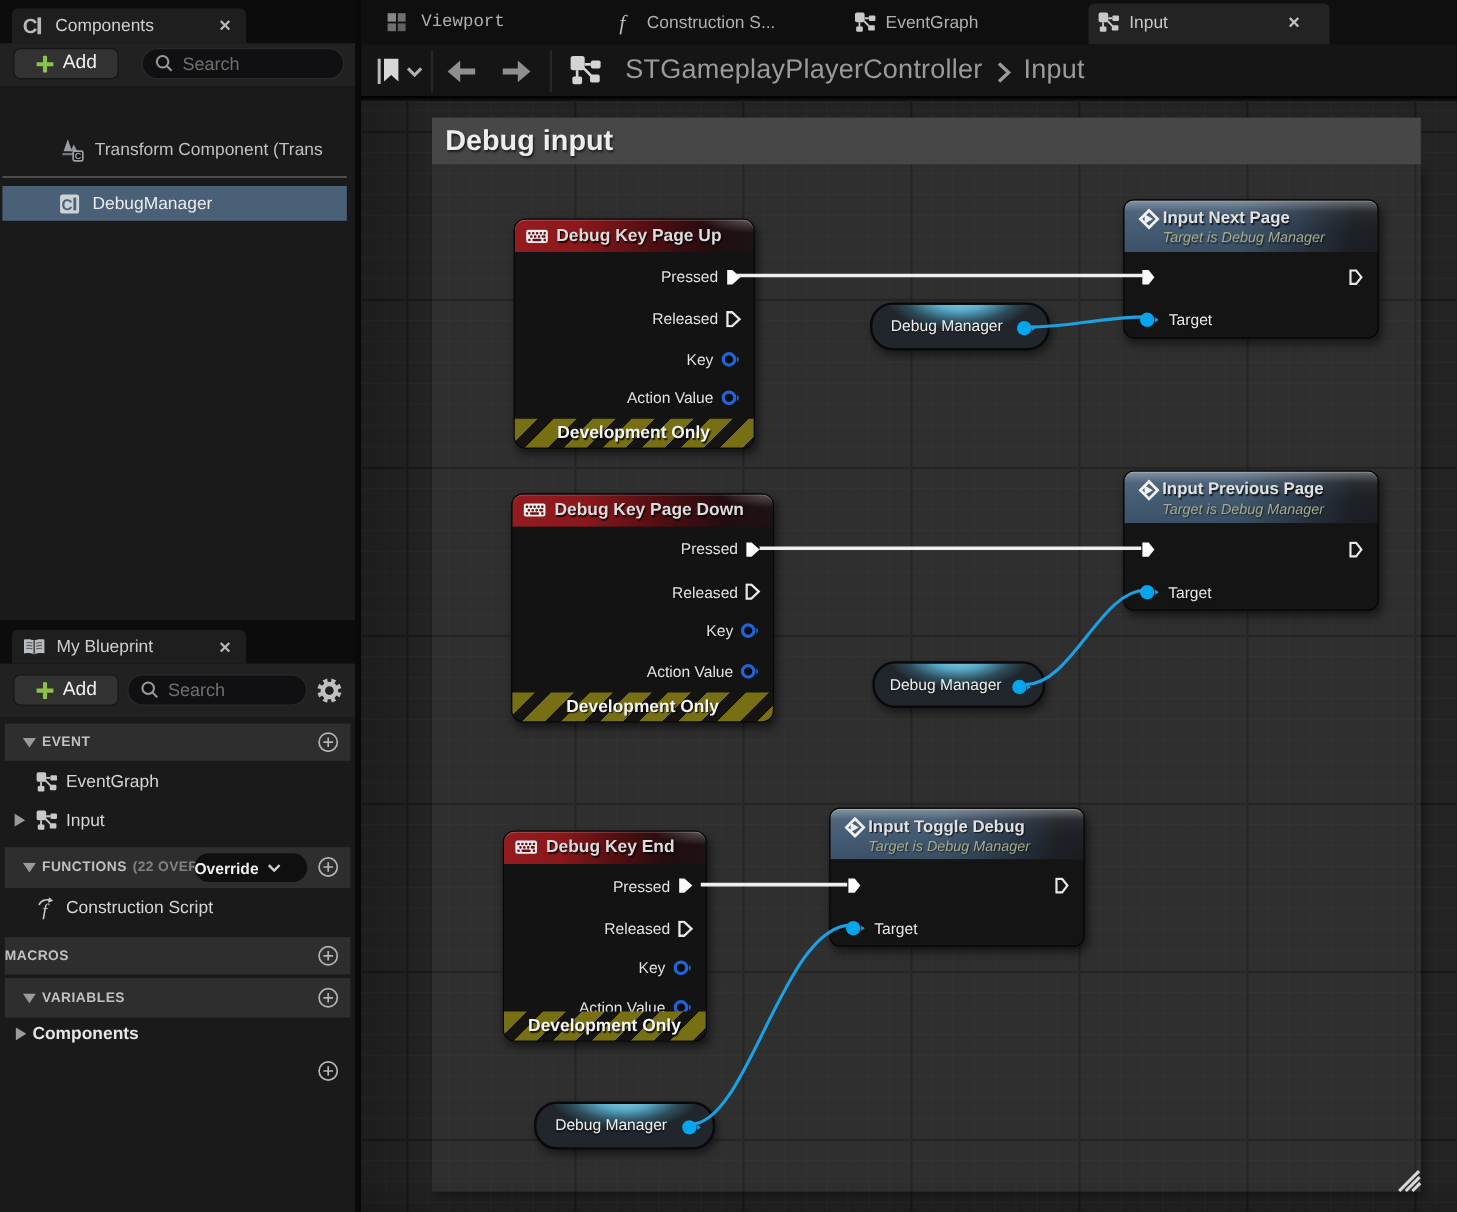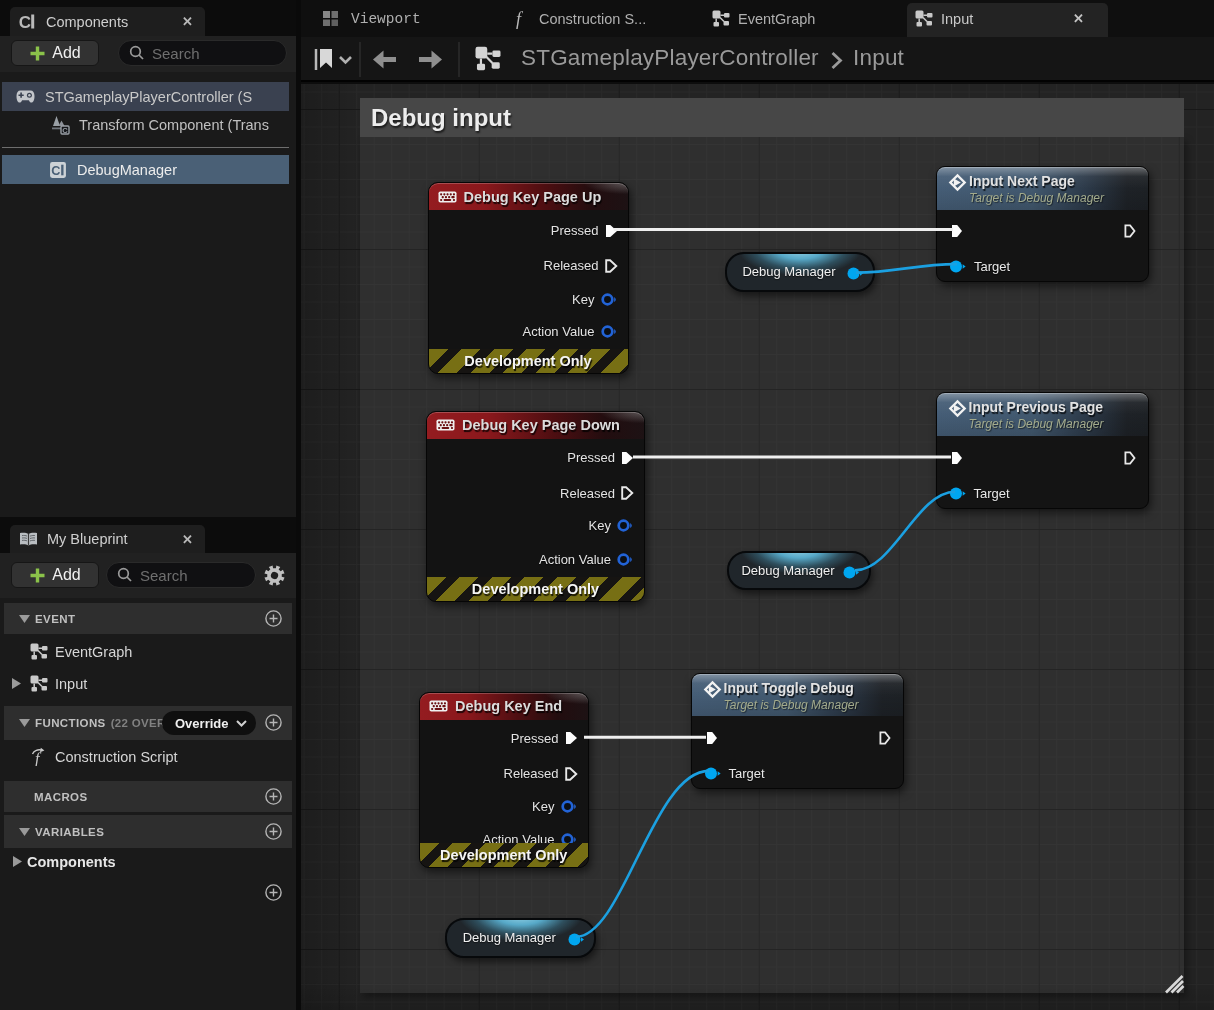--- a/index.html
+++ b/index.html
@@ -83,29 +83,20 @@
         </svg>Add
     </div>
     <div class="search" style="left:118px;top:40px;width:169px;">
       <svg width="16" height="16" viewBox="0 0 16 16" style="margin-left:10px">
           <circle cx="6.5" cy="6.5" r="4.8" fill="none" stroke="#9a9a9a" stroke-width="1.7"></circle>
           <line x1="10" y1="10" x2="14" y2="14" stroke="#9a9a9a" stroke-width="1.7"></line>
         </svg>
       <span style="margin-left:7px">Search</span>
     </div>
     <div style="position:absolute;left:0;top:72px;width:296px;height:445px;background:#1a1a1a;"></div>
-    <div class="trow" style="left:2px;top:82px;width:287px;height:29px;background:#3a4150;">
-      <svg width="19" height="13" viewBox="0 0 19 13" style="margin-left:14px">
-          <path d="M4.5.5h10c2.5 0 4 2 4 5.5 0 4-1.2 6.5-3 6.5-1.2 0-2-.8-2.6-2.3h-6.8C5.5 11.7 4.7 12.5 3.5 12.5c-1.8 0-3-2.5-3-6.5C.5 2.5 2 .5 4.5.5z" fill="#c3c6cb"></path>
-          <path d="M4.3 2.6h1.6v1.8h1.8V6H5.9v1.8H4.3V6H2.5V4.4h1.8z" fill="#3a4150"></path>
-          <circle cx="13.4" cy="5.2" r="2.5" fill="#3a4150"></circle>
-          <circle cx="13.4" cy="5.2" r="1.2" fill="#c3c6cb"></circle>
-        </svg>
-      <span style="margin-left:10px;color:#c9c9c9;font-size:14.5px;">STGameplayPlayerController (S</span>
-    </div>
     <div class="trow" style="left:2px;top:111px;width:287px;height:28px;">
       <svg width="21" height="20" viewBox="0 0 21 20" style="margin-left:47px">
           <path d="M7.5 1L11 11H4z" fill="#9aa0a6"></path>
           <path d="M12.5 5.5L15.5 11h-6z" fill="#8d9299"></path>
           <path d="M3 12.5h11v1.8H3z" fill="#70757c"></path>
           <rect x="12" y="11" width="8" height="8" rx="1" fill="#14161a" stroke="#9aa0a6" stroke-width="1.4"></rect>
           <text x="16" y="17.5" font-size="7.5" font-weight="bold" fill="#9aa0a6" text-anchor="middle" font-family="Liberation Sans">C</text>
         </svg>
       <span style="margin-left:9px;color:#c0c0c0;font-size:14.5px;">Transform Component (Trans</span>
     </div>
@@ -182,40 +173,40 @@
     </div>
 
     <div class="hdr" style="top:706px;height:34px;">
       <svg width="11" height="8" viewBox="0 0 11 8" style="margin-left:15px">
           <path d="M0 0h11L5.5 8z" fill="#9a9a9a"></path>
         </svg>
       <span class="htxt" style="margin-left:5px">FUNCTIONS</span>
         <span class="sub">(22 OVERRI</span>
     </div>
     <div class="abs" style="left:162px;top:711px;width:94px;height:24px;background:#0f0f0f;border-radius:12px;display:flex;align-items:center;">
-      <span style="color:#efefef;font-weight:bold;font-size:13px;margin-left:13px;">Override</span>
+      <span style="color:#efefef;font-weight:bold;font-size:13px;">Override</span>
       <svg width="11" height="7" viewBox="0 0 11 7" style="margin-left:8px">
           <path d="M1 1l4.5 4.5L10 1" stroke="#d0d0d0" stroke-width="2" fill="none"></path>
         </svg>
     </div>
     <svg class="abs" style="left:265px;top:714px" width="17" height="17" viewBox="0 0 17 17">
         <circle cx="8.5" cy="8.5" r="7.6" fill="none" stroke="#b5b5b5" stroke-width="1.4"></circle>
         <path d="M8.5 4.5v8M4.5 8.5h8" stroke="#b5b5b5" stroke-width="1.4"></path>
       </svg>
     <div class="litem" style="left:30px;top:741px;height:31px;">
       <svg width="19" height="19" viewBox="0 0 19 19">
           <text x="5" y="17" font-size="16" font-style="italic" fill="#c9c9c9" font-family="Liberation Serif">f</text>
           <path d="M2.5 7C4 3.5 8 2 12 3.2" stroke="#c9c9c9" stroke-width="1.4" fill="none"></path>
           <path d="M10.8 0.8L14.4 3.6l-4.4 1.6z" fill="#c9c9c9"></path>
         </svg>
       <span style="margin-left:6px">Construction Script</span>
     </div>
 
     <div class="hdr" style="top:781px;height:31px;">
-      <span class="htxt" style="margin-left:30px">MACROS</span>
+      <span class="htxt" style="">MACROS</span>
     </div>
     <svg class="abs" style="left:265px;top:788px" width="17" height="17" viewBox="0 0 17 17">
         <circle cx="8.5" cy="8.5" r="7.6" fill="none" stroke="#b5b5b5" stroke-width="1.4"></circle>
         <path d="M8.5 4.5v8M4.5 8.5h8" stroke="#b5b5b5" stroke-width="1.4"></path>
       </svg>
 
     <div class="hdr" style="top:815px;height:33px;">
       <svg width="11" height="8" viewBox="0 0 11 8" style="margin-left:15px">
           <path d="M0 0h11L5.5 8z" fill="#9a9a9a"></path>
         </svg>

